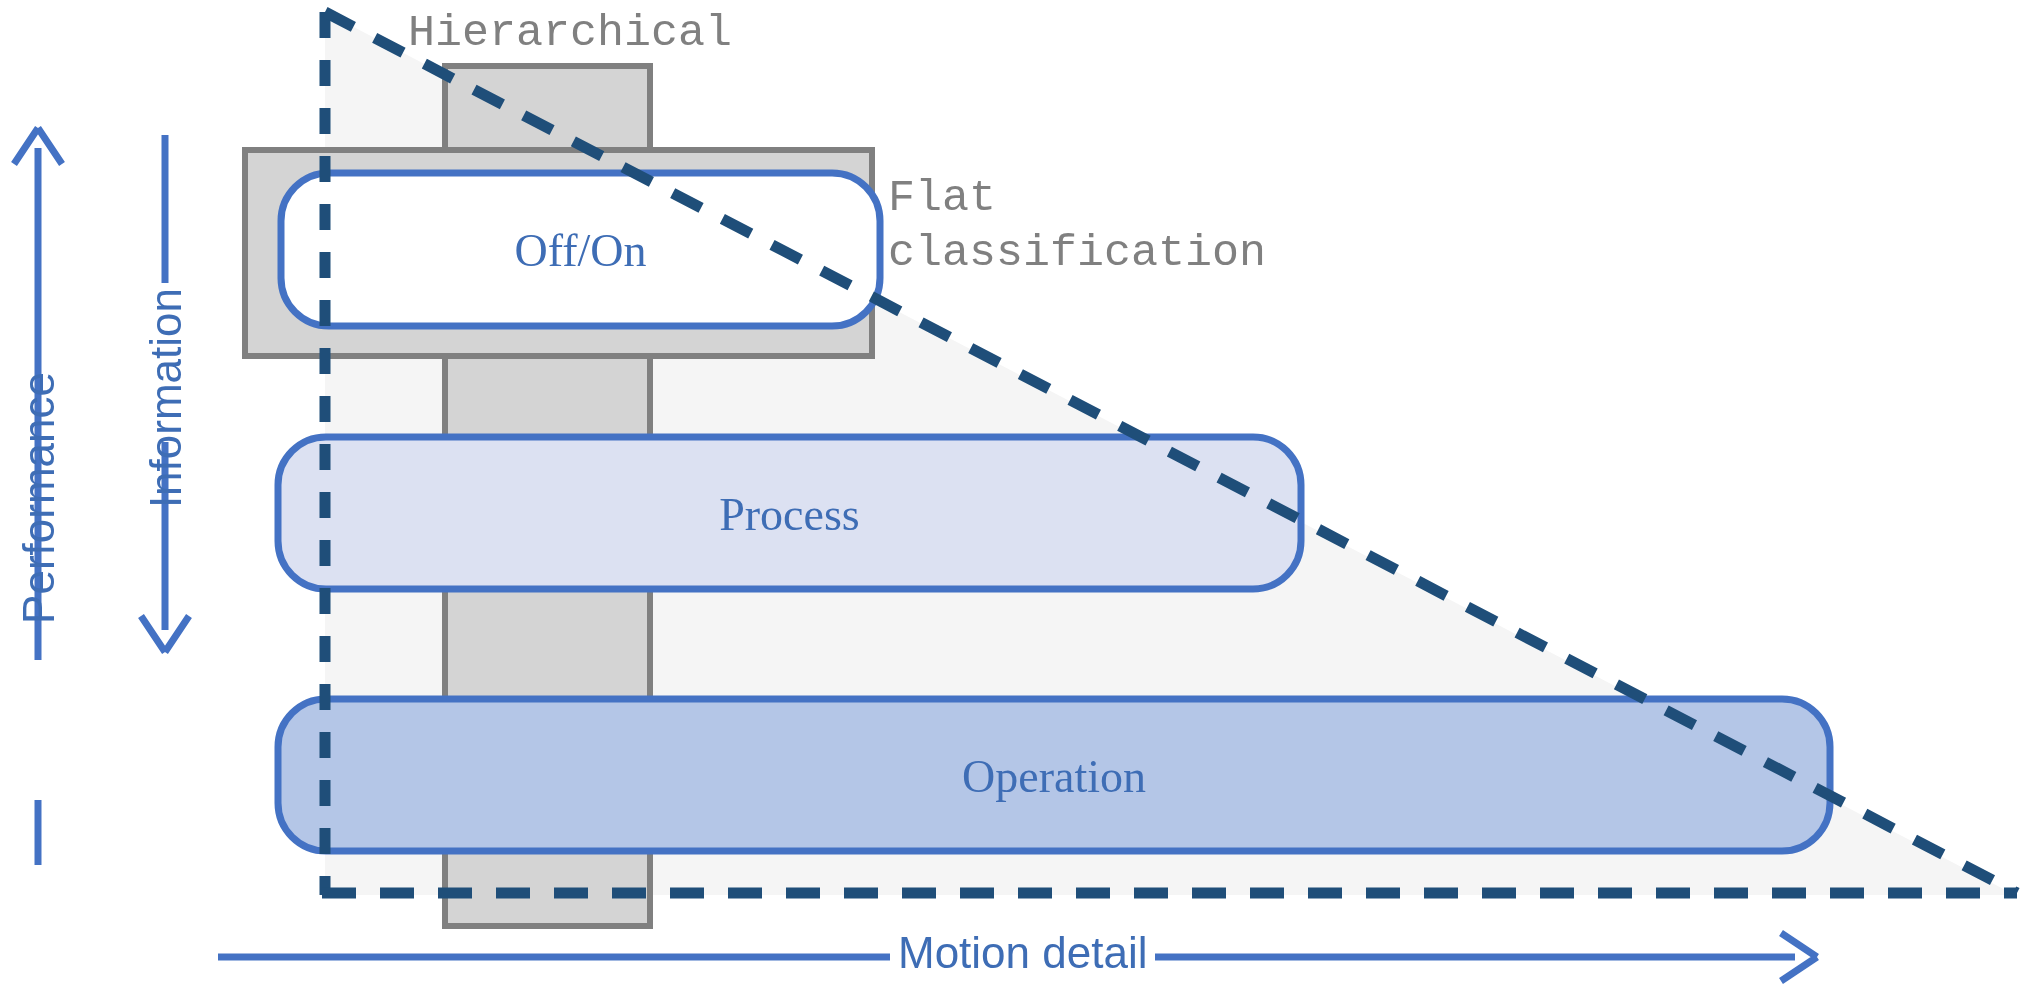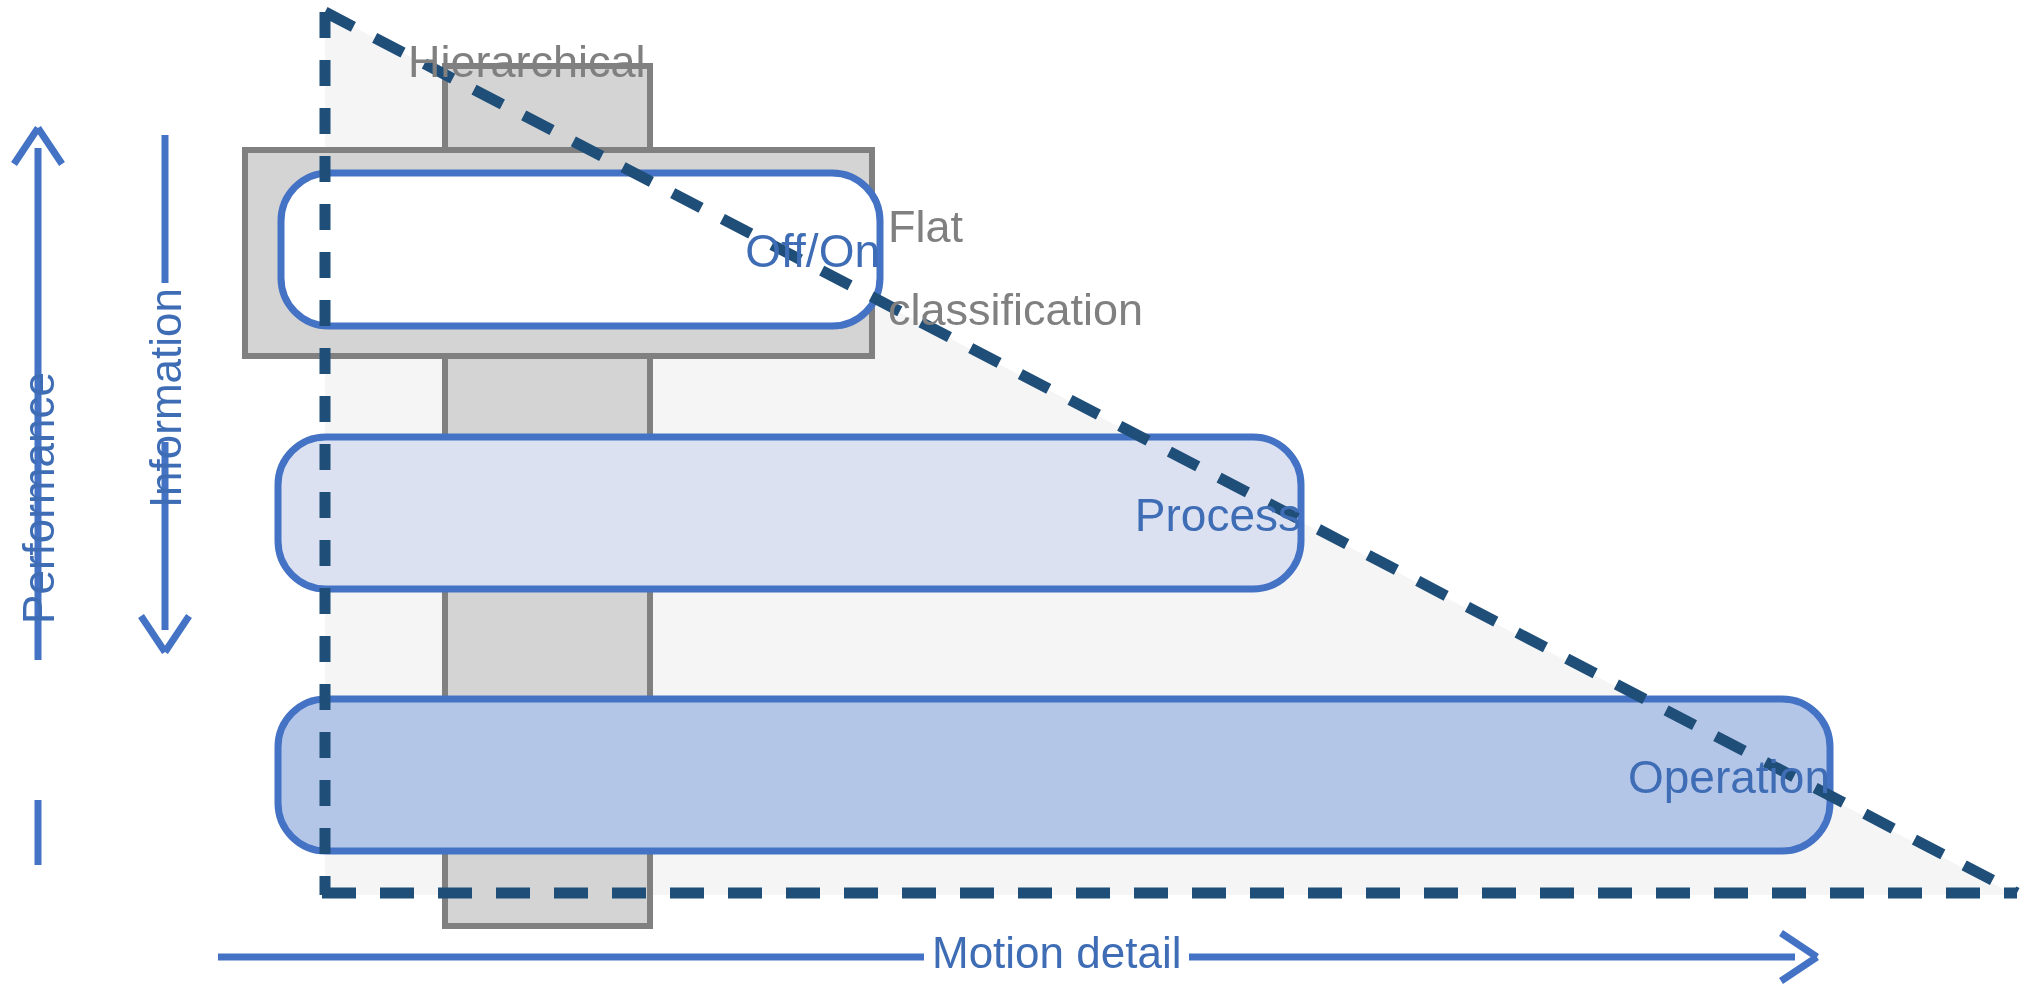--- a/index.html
+++ b/index.html
@@ -31,42 +31,40 @@
     font-family: "Liberation Sans", sans-serif;
     white-space: nowrap;
     writing-mode: vertical-rl;
     transform: rotate(180deg);
     letter-spacing: 0px;
   }
   .boxlabel {
     position: absolute;
     color: #3E6DB5;
     font-size: 46px;
-    font-family: Liberation Sans, sans-serif;
+    font-family: Liberation Serif, serif;
     white-space: nowrap;
-    text-align: right;
+    text-align: center;
   }
   .greylabel {
     position: absolute;
     color: #808080;
     font-size: 45px;
     line-height: 55px;
-    font-family: Liberation Sans, sans-serif;
+    font-family: Liberation Mono, monospace;
     white-space: pre;
-    margin-top: 28px;
   }
   .hlabel {
     position: absolute;
     color: #3E6DB5;
     font-size: 44px;
     font-family: "Liberation Sans", sans-serif;
     white-space: nowrap;
     background: #ffffff;
     padding: 0 8px;
-    margin-left: 34px;
   }
 </style>
 </head>
 <body>
 
 <div id="canvas">
 
   <svg id="diagram-svg" viewBox="0 0 2031 999">
 
     <polygon points="325,12 325,895 2015,895" fill="#F5F5F5" stroke="none"></polygon>

